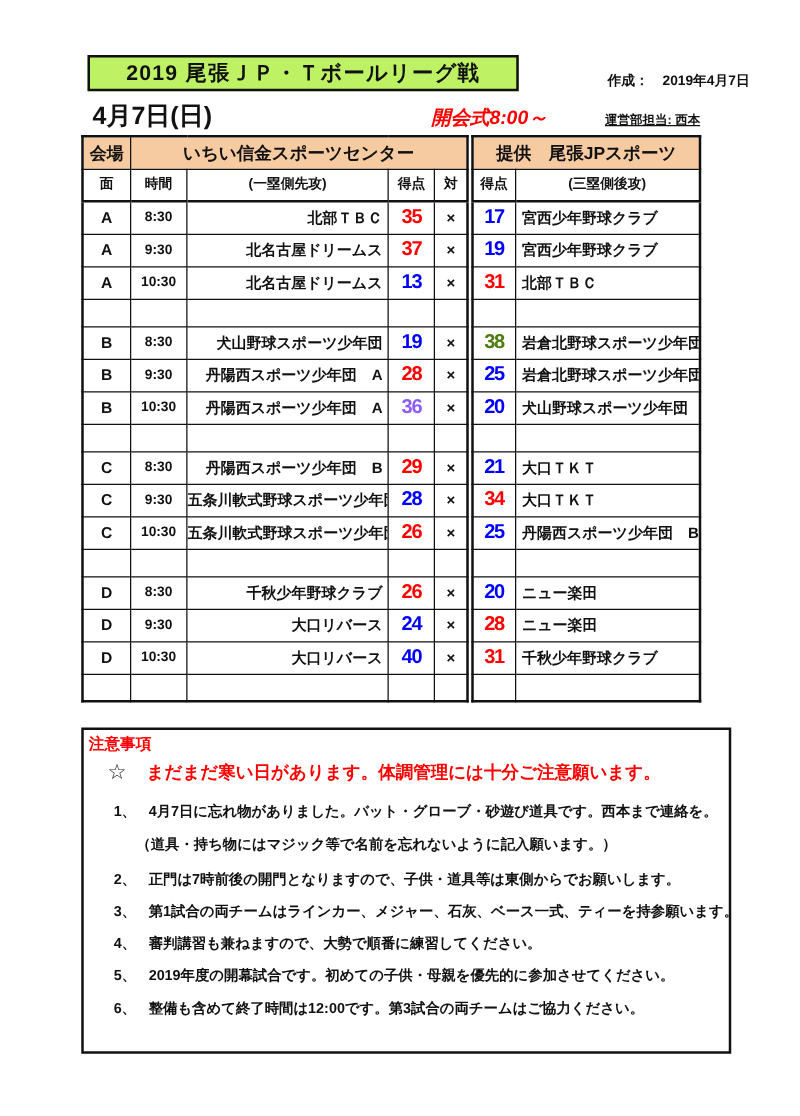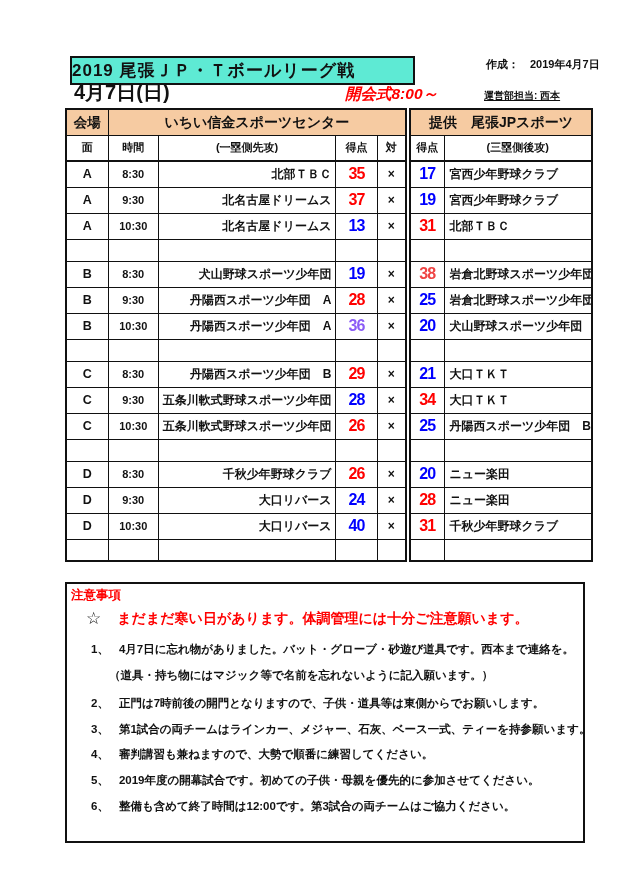--- a/index.html
+++ b/index.html
@@ -4,33 +4,33 @@
 <style>
   * { box-sizing: border-box; margin: 0; padding: 0; }
   html, body { background: #ffffff; }
   .page {
     position: relative; width: 640px; height: 893px; background: #ffffff;
     font-family: "Liberation Sans", "DejaVu Sans", sans-serif; color: #111;
     overflow: hidden;
   }
   
   .title-box {
-    position: absolute; left: 70px; top: 56px; width: 345px; height: 29px;
-    background: #5eead4; border: 2px solid #111;
-    display: flex; align-items: center; 
+    position: absolute; left: 70px; top: 44px; width: 345px; height: 29px;
+    background: #bef264; border: 2px solid #111;
+    display: flex; align-items: center; justify-content: center;
     font-weight: bold; font-size: 17px; letter-spacing: 1px;
   }
   .created { position: absolute; left: 486px; top: 57px; font-size: 11px; font-weight: bold; }
   .date-line { position: absolute; left: 74px; top: 79px; font-size: 20px; font-weight: bold; }
   .opening  { position: absolute; left: 345px; top: 84px; font-size: 15.5px; font-weight: bold; color: #ff0000; font-style: italic; }
   .staff    { position: absolute; left: 484px; top: 89px; font-size: 10px; font-weight: bold; text-decoration: underline; }
   
   .tables { position: absolute; left: 65px; top: 108px; display: flex; gap: 2px; }
   table.tbl { border-collapse: collapse; table-layout: fixed; border: 2px solid #111; }
-  table.tbl-left  { width: 342px; }
+  table.tbl-left  { width: 310px; }
   table.tbl-right { width: 184px; }
   .tbl td { border: 1px solid #111; font-weight: bold; vertical-align: middle;
             white-space: nowrap; overflow: hidden; line-height: 1; }
   tr.hdr1 td { height: 26px; background: #f6cba2; text-align: center; font-size: 13.5px; }
   tr.hdr2 td { height: 26px; text-align: center; font-size: 11px; border-bottom-width: 2px; }
   tr.match td { height: 26px; }
   tr.blank td { height: 22px; }
   td.court { text-align: center; font-size: 12.5px; }
   td.time  { text-align: center; font-size: 11px; }
   td.home  { text-align: right; padding-right: 4px; font-size: 12px; }
@@ -230,21 +230,21 @@
       </tr>
       <tr class="match">
         <td class="score" style="color: rgb(255, 0, 0);">31</td>
         <td class="away">北部ＴＢＣ</td>
       </tr>
       <tr class="blank">
             <td></td>
             <td></td>
           </tr>
       <tr class="match">
-        <td class="score" style="color: #ef4444;">38</td>
+        <td class="score" style="color: #4d7c0f;">38</td>
         <td class="away">岩倉北野球スポーツ少年団</td>
       </tr>
       <tr class="match">
         <td class="score" style="color: rgb(0, 0, 255);">25</td>
         <td class="away">岩倉北野球スポーツ少年団</td>
       </tr>
       <tr class="match">
         <td class="score" style="color: rgb(0, 0, 255);">20</td>
         <td class="away">犬山野球スポーツ少年団</td>
       </tr>

